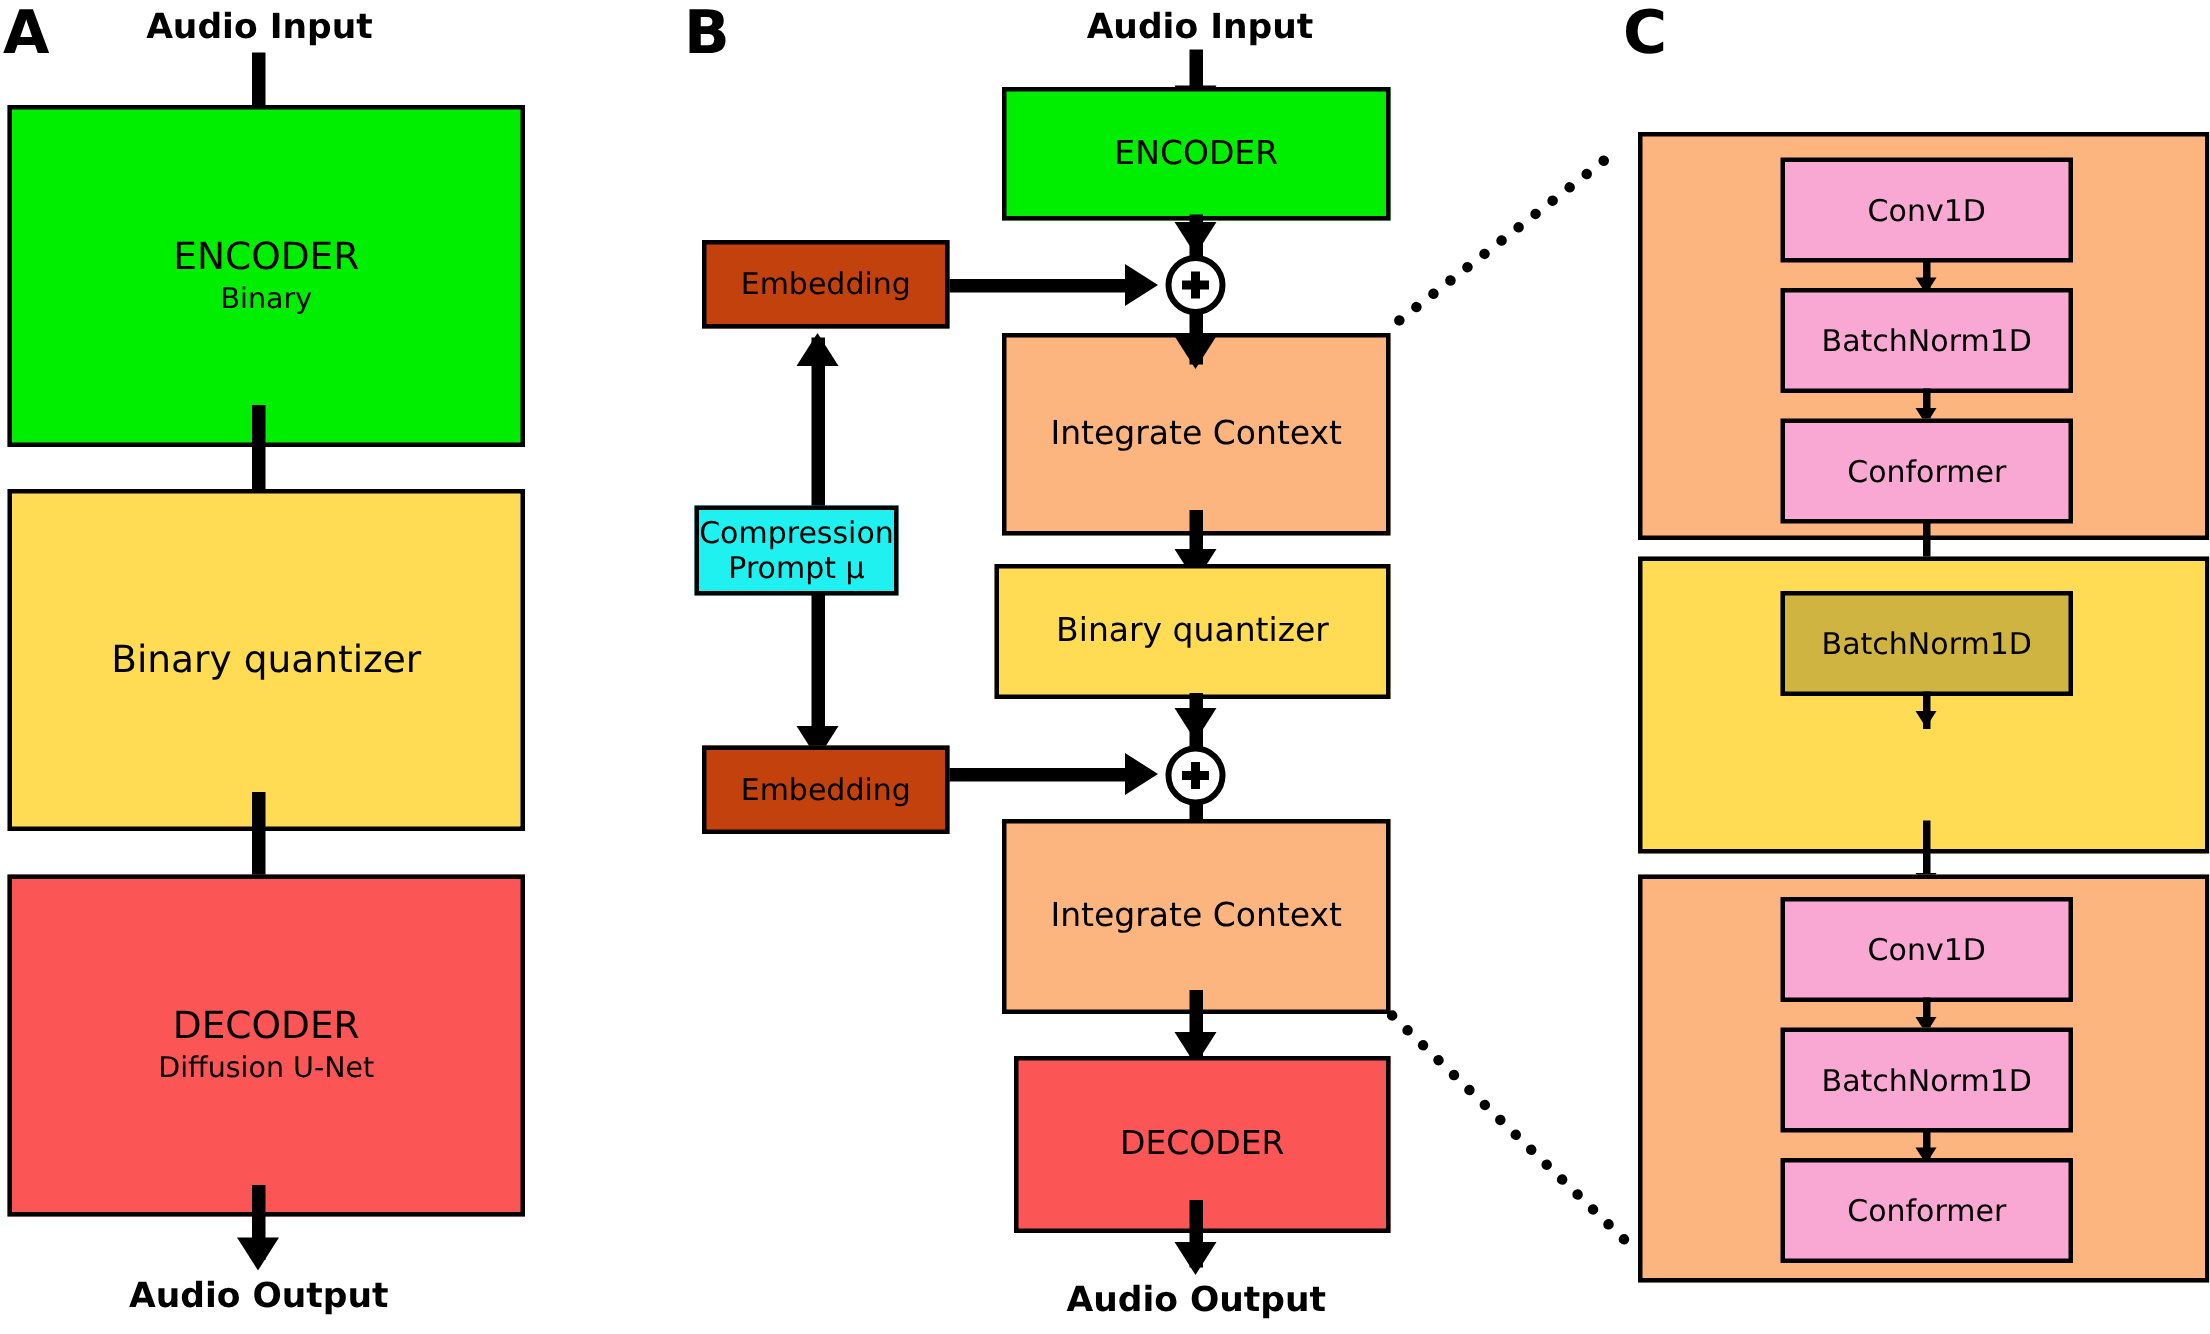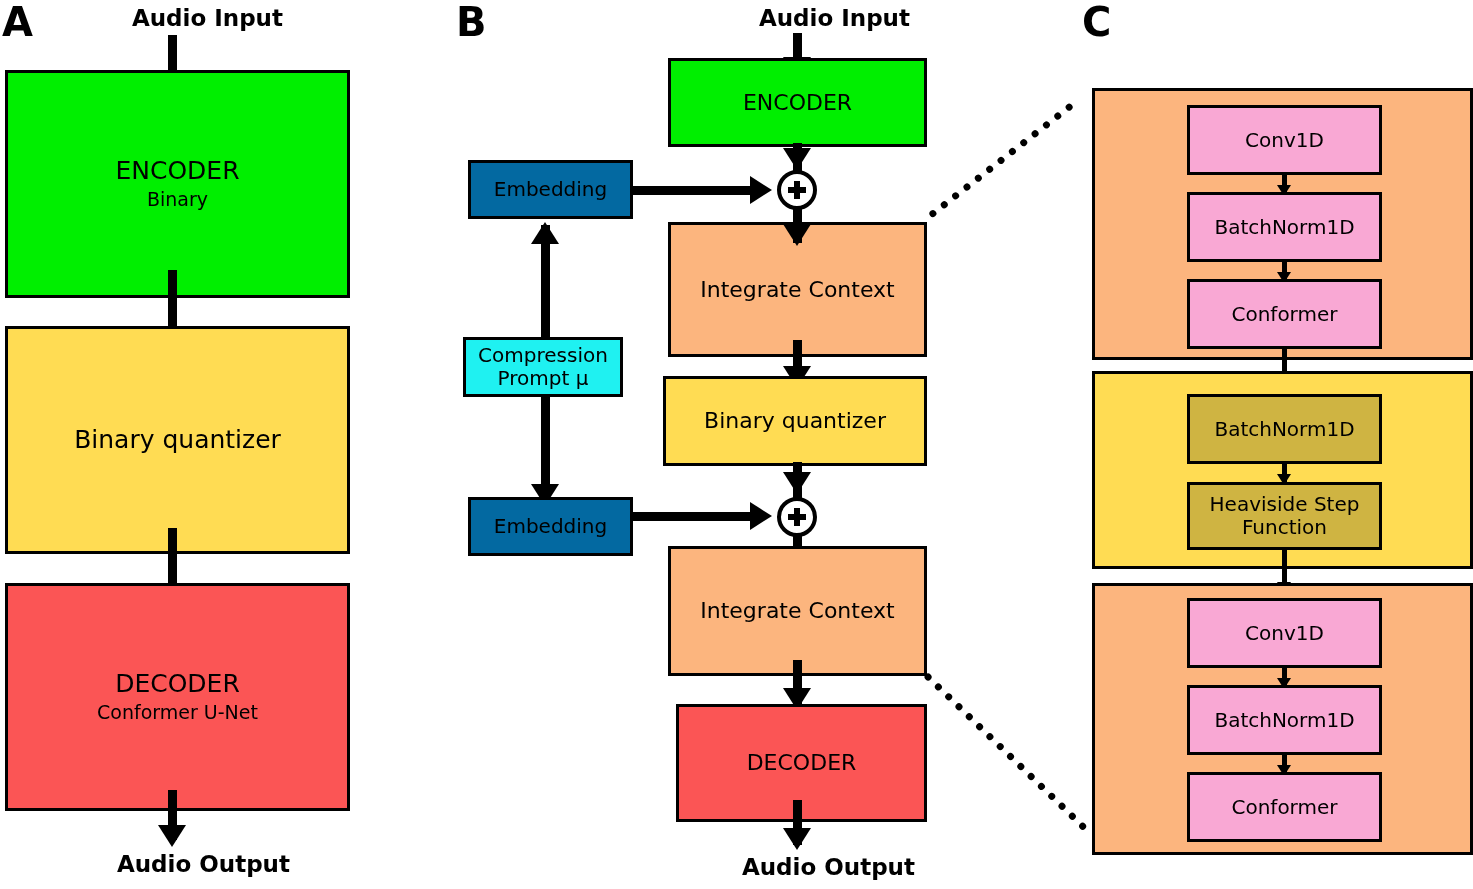--- a/index.html
+++ b/index.html
@@ -22,21 +22,21 @@
     font-size: 40px;
     color: #000000;
     line-height: 1;
   }
   .io-label {
     position: absolute;
     font-family: "DejaVu Sans", sans-serif;
     font-weight: bold;
     font-size: 23px;
     color: #000000;
-    text-align: right;
+    text-align: center;
     line-height: 1.05;
     white-space: nowrap;
   }
   .box {
     position: absolute;
     border: 3px solid #000000;
     box-sizing: border-box;
     display: flex;
     flex-direction: column;
     align-items: center;
@@ -51,21 +51,21 @@
   .box .subtitle {
     font-size: 19px;
     margin-top: 3px;
   }
   .box.small .title { font-size: 20px; }
   .box.med   .title { font-size: 22px; }
   .green  { background: #00ef00; }
   .yellow { background: #ffdc53; }
   .red    { background: #fb5555; }
   .orange { background: #fcb57e; }
-  .blue   { background: #0369a1; }
+  .blue   { background: #c2410c; }
   .cyan   { background: #1ff1f1; }
   .brown  { background: #f9a8d4; }
   .darkyellow { background: #cfb442; }
 
   
   .arrow-v {
     position: absolute;
     background: #000000;
   }
   .head-down {
@@ -149,21 +149,21 @@
 
   <div class="box yellow" style="left:5px; top:326px; width:345px; height:228px;">
     <div class="title">Binary quantizer</div>
   </div>
 
   <div class="arrow-v" style="left:168px; top:528px; width:9px; height:80px;"></div>
   <div class="head-down" style="left:158px; top:598px;"></div>
 
   <div class="box red" style="left:5px; top:583px; width:345px; height:228px;">
     <div class="title">DECODER</div>
-    <div class="subtitle">Conformer U-Net</div>
+    <div class="subtitle">Diffusion U-Net</div>
   </div>
 
   <div class="arrow-v" style="left:168px; top:790px; width:9px; height:50px;"></div>
   <div class="head-down" style="left:158px; top:825px;"></div>
 
   <div class="io-label" style="left:55px; top:852px; width:235px;">Audio Output</div>
 
   <div class="panel-letter" style="left:456px; top:2px;">B</div>
 
   <div class="io-label" style="left:690px; top:6px; width:220px;">Audio Input</div>
@@ -183,21 +183,21 @@
   <div class="box blue small" style="left:468px; top:160px; width:165px; height:59px;">
     <div class="title">Embedding</div>
   </div>
 
   <div class="arrow-v" style="left:633px; top:186px; width:128px; height:9px;"></div>
   <div class="head-right" style="left:750px; top:176px;"></div>
 
   <div class="arrow-v" style="left:541px; top:225px; width:9px; height:115px;"></div>
   <div class="head-up" style="left:531px; top:222px;"></div>
 
-  <div class="box cyan small" style="left:463px; top:337px; width:160px; height:60px;">
+  <div class="box cyan small" style="left:463px; top:337px; width:136px; height:60px;">
     <div class="title">Compression Prompt μ</div>
   </div>
 
   <div class="arrow-v" style="left:541px; top:394px; width:9px; height:112px;"></div>
   <div class="head-down" style="left:531px; top:484px;"></div>
 
   <div class="box blue small" style="left:468px; top:497px; width:165px; height:59px;">
     <div class="title">Embedding</div>
   </div>
 
@@ -269,23 +269,20 @@
   <div class="head-down-sm" style="left:1277px; top:378px;"></div>
 
   <div class="box yellow" style="left:1092px; top:371px; width:381px; height:198px;"></div>
 
   <div class="box darkyellow small" style="left:1187px; top:394px; width:195px; height:70px;">
     <div class="title">BatchNorm1D</div>
   </div>
   <div class="arrow-v" style="left:1282px; top:461px; width:5px; height:25px;"></div>
   <div class="head-down-sm" style="left:1277px; top:474px;"></div>
 
-  <div class="box darkyellow small" style="left:1187px; top:482px; width:195px; height:68px;">
-    <div class="title">Heaviside Step Function</div>
-  </div>
 
   <div class="arrow-v" style="left:1282px; top:547px; width:5px; height:48px;"></div>
   <div class="head-down-sm" style="left:1277px; top:582px;"></div>
 
   <div class="box orange" style="left:1092px; top:583px; width:381px; height:272px;"></div>
 
   <div class="box brown small" style="left:1187px; top:598px; width:195px; height:70px;">
     <div class="title">Conv1D</div>
   </div>
   <div class="arrow-v" style="left:1282px; top:665px; width:5px; height:25px;"></div>

